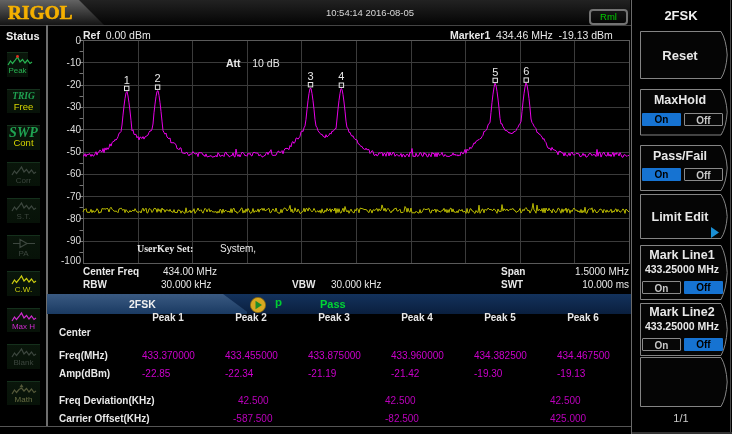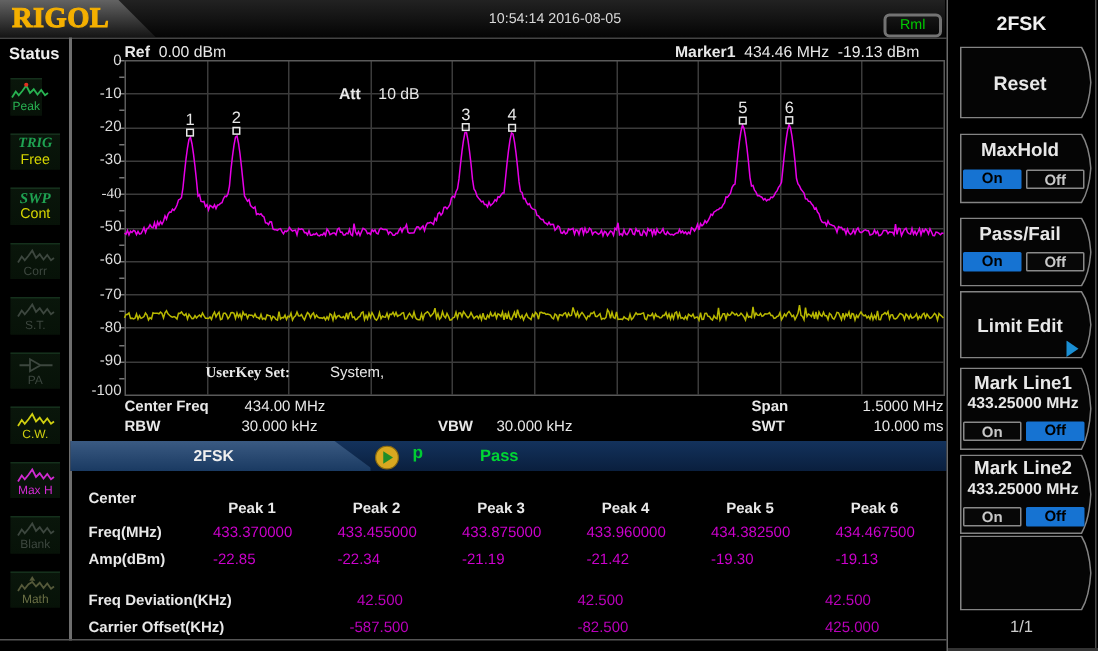--- a/index.html
+++ b/index.html
@@ -21,21 +21,21 @@
       <path d="M1,11 L3.5,7 L5.5,9.5 L8,6.5 L10.5,3 L13,8 L15.5,5.5 L18,9 L20.5,6 L23,9.5 L25,8" fill="none" stroke="#28b452" stroke-width="1.2"></path>
       <circle cx="10.5" cy="2.5" r="1.4" fill="#e03020"></circle>
     </svg>
     <div style="font-size:8px;color:#28b452;text-align:center;line-height:8px;margin-top:0px;">Peak</div>
   </div>
 <div style="position:absolute;left:7px;top:88.5px;width:33px;height:23.5px;background:linear-gradient(180deg,#10241636,#071208);background-color:#081208;border-top:1px solid #15301c;">
     <div style="font-family:'Liberation Serif',serif;font-style:italic;font-weight:bold;font-size:9.5px;color:#1fa352;text-align:center;line-height:11px;margin-top:1px;">TRIG</div>
     <div style="font-size:9.5px;color:#d6d600;text-align:center;line-height:10px;">Free</div>
   </div>
 <div style="position:absolute;left:7px;top:125px;width:33px;height:23.5px;background:linear-gradient(180deg,#10241636,#071208);background-color:#081208;border-top:1px solid #15301c;">
-    <div style="font-family:'Liberation Serif',serif;font-style:italic;font-weight:bold;font-size:10px;color:#1fa352;text-align:center;line-height:11px;margin-top:1px;">SWP</div>
+    <div style="font-family:'Liberation Serif',serif;font-style:italic;font-weight:bold;font-size:14px;color:#1fa352;text-align:center;line-height:11px;margin-top:1px;">SWP</div>
     <div style="font-size:9.5px;color:#d6d600;text-align:center;line-height:10px;">Cont</div>
   </div>
 <div style="position:absolute;left:7px;top:161.5px;width:33px;height:23.5px;background:linear-gradient(180deg,#10241636,#071208);background-color:#081208;border-top:1px solid #15301c;">
     <svg width="26" height="13" style="display:block;margin:1px auto 0;">
       <path d="M1,11 L3.5,7 L5.5,9.5 L8,6.5 L10.5,3 L13,8 L15.5,5.5 L18,9 L20.5,6 L23,9.5 L25,8" fill="none" stroke="#3d473f" stroke-width="1.2"></path>
     </svg>
     <div style="font-size:8px;color:#3d473f;text-align:center;line-height:8px;margin-top:0px;">Corr</div>
   </div>
 <div style="position:absolute;left:7px;top:198px;width:33px;height:23.5px;background:linear-gradient(180deg,#10241636,#071208);background-color:#081208;border-top:1px solid #15301c;">
     <svg width="26" height="13" style="display:block;margin:1px auto 0;">
@@ -132,21 +132,21 @@
 <text x="526.2" y="75.2" font-size="11" fill="#e8e8e8" text-anchor="middle" font-family="Liberation Sans, sans-serif">6</text>
 </svg>
 
 <div class="ab" style="left:83px;top:29px;font-size:10.5px;color:#e8e8e8;"><span class="b">Ref</span>&nbsp; 0.00 dBm</div>
 <div class="ab" style="left:226px;top:29px;font-size:10.5px;color:#e8e8e8;margin-top:28px;"><span class="b">Att</span>&nbsp;&nbsp;&nbsp; 10 dB</div>
 <div class="ab" style="left:450px;top:29px;font-size:10.5px;color:#e8e8e8;"><span class="b">Marker1</span>&nbsp; 434.46 MHz&nbsp; -19.13 dBm</div>
 <div style="position:absolute;left:50px;top:34.5px;width:31px;text-align:right;font-size:10px;color:#ddd;">0</div>
 <div style="position:absolute;left:50px;top:56.8px;width:31px;text-align:right;font-size:10px;color:#ddd;">-10</div>
 <div style="position:absolute;left:50px;top:79.1px;width:31px;text-align:right;font-size:10px;color:#ddd;">-20</div>
 <div style="position:absolute;left:50px;top:101.4px;width:31px;text-align:right;font-size:10px;color:#ddd;">-30</div>
-<div style="position:absolute;left:50px;top:123.7px;width:31px;text-align:right;font-size:10px;color:#ddd;font-family:Liberation Serif, serif;">-40</div>
+<div style="position:absolute;left:50px;top:123.7px;width:31px;text-align:right;font-size:10px;color:#ddd;">-40</div>
 <div style="position:absolute;left:50px;top:146.0px;width:31px;text-align:right;font-size:10px;color:#ddd;">-50</div>
 <div style="position:absolute;left:50px;top:168.3px;width:31px;text-align:right;font-size:10px;color:#ddd;">-60</div>
 <div style="position:absolute;left:50px;top:190.6px;width:31px;text-align:right;font-size:10px;color:#ddd;">-70</div>
 <div style="position:absolute;left:50px;top:212.9px;width:31px;text-align:right;font-size:10px;color:#ddd;">-80</div>
 <div style="position:absolute;left:50px;top:235.2px;width:31px;text-align:right;font-size:10px;color:#ddd;">-90</div>
 <div style="position:absolute;left:50px;top:255.0px;width:31px;text-align:right;font-size:10px;color:#ddd;">-100</div>
 <div class="ab b" style="left:137px;top:242.5px;font-size:10px;color:#e8e8e8;font-family:Liberation Serif, serif;">UserKey Set:</div>
 <div class="ab" style="left:220px;top:242.5px;font-size:10px;color:#e8e8e8;">System,</div>
 
 <div class="ab b" style="left:83px;top:266px;font-size:10px;color:#e8e8e8;">Center Freq</div>
@@ -173,21 +173,21 @@
 <div style="position:absolute;left:82px;top:4px;font-size:10.5px;font-weight:bold;color:#f0f0f0;">2FSK</div>
 <svg width="17" height="17" style="position:absolute;left:202.5px;top:3px;">
       <circle cx="8" cy="8" r="7.6" fill="#d8a820" stroke="#8a6a10" stroke-width="0.8"></circle>
       <path d="M5.5,3.8 L12,8 L5.5,12.2 Z" fill="#1e8c28"></path>
     </svg>
 <div style="position:absolute;left:228px;top:2px;font-size:11.5px;font-weight:bold;color:#00cc33;">p</div>
 <div style="position:absolute;left:273px;top:4px;font-size:11px;font-weight:bold;color:#00d633;">Pass</div>
 </div>
 
 <div class="ab b" style="left:59px;top:326.5px;font-size:10px;color:#e8e8e8;">Center</div>
-<div class="ab" style="left:0;top:334px;font-size:10px;color:#e8e8e8;width:630px;height:11px;">
+<div class="ab" style="left:0;top:312px;font-size:10px;color:#e8e8e8;width:630px;height:11px;">
     <div style="position:absolute;left:128px;top:0;width:80px;text-align:center;font-weight:bold;">Peak 1</div>
     <div style="position:absolute;left:211px;top:0;width:80px;text-align:center;font-weight:bold;">Peak 2</div>
     <div style="position:absolute;left:294px;top:0;width:80px;text-align:center;font-weight:bold;">Peak 3</div>
     <div style="position:absolute;left:377px;top:0;width:80px;text-align:center;font-weight:bold;">Peak 4</div>
     <div style="position:absolute;left:460px;top:0;width:80px;text-align:center;font-weight:bold;">Peak 5</div>
     <div style="position:absolute;left:543px;top:0;width:80px;text-align:center;font-weight:bold;">Peak 6</div>
   </div>
 <div class="ab b" style="left:59px;top:349.5px;font-size:10px;color:#e8e8e8;">Freq(MHz)</div>
 <div class="ab" style="left:0;top:349.5px;font-size:10px;width:630px;height:11px;">
     <div style="position:absolute;left:142px;top:0;color:#cc00cc;">433.370000</div>

